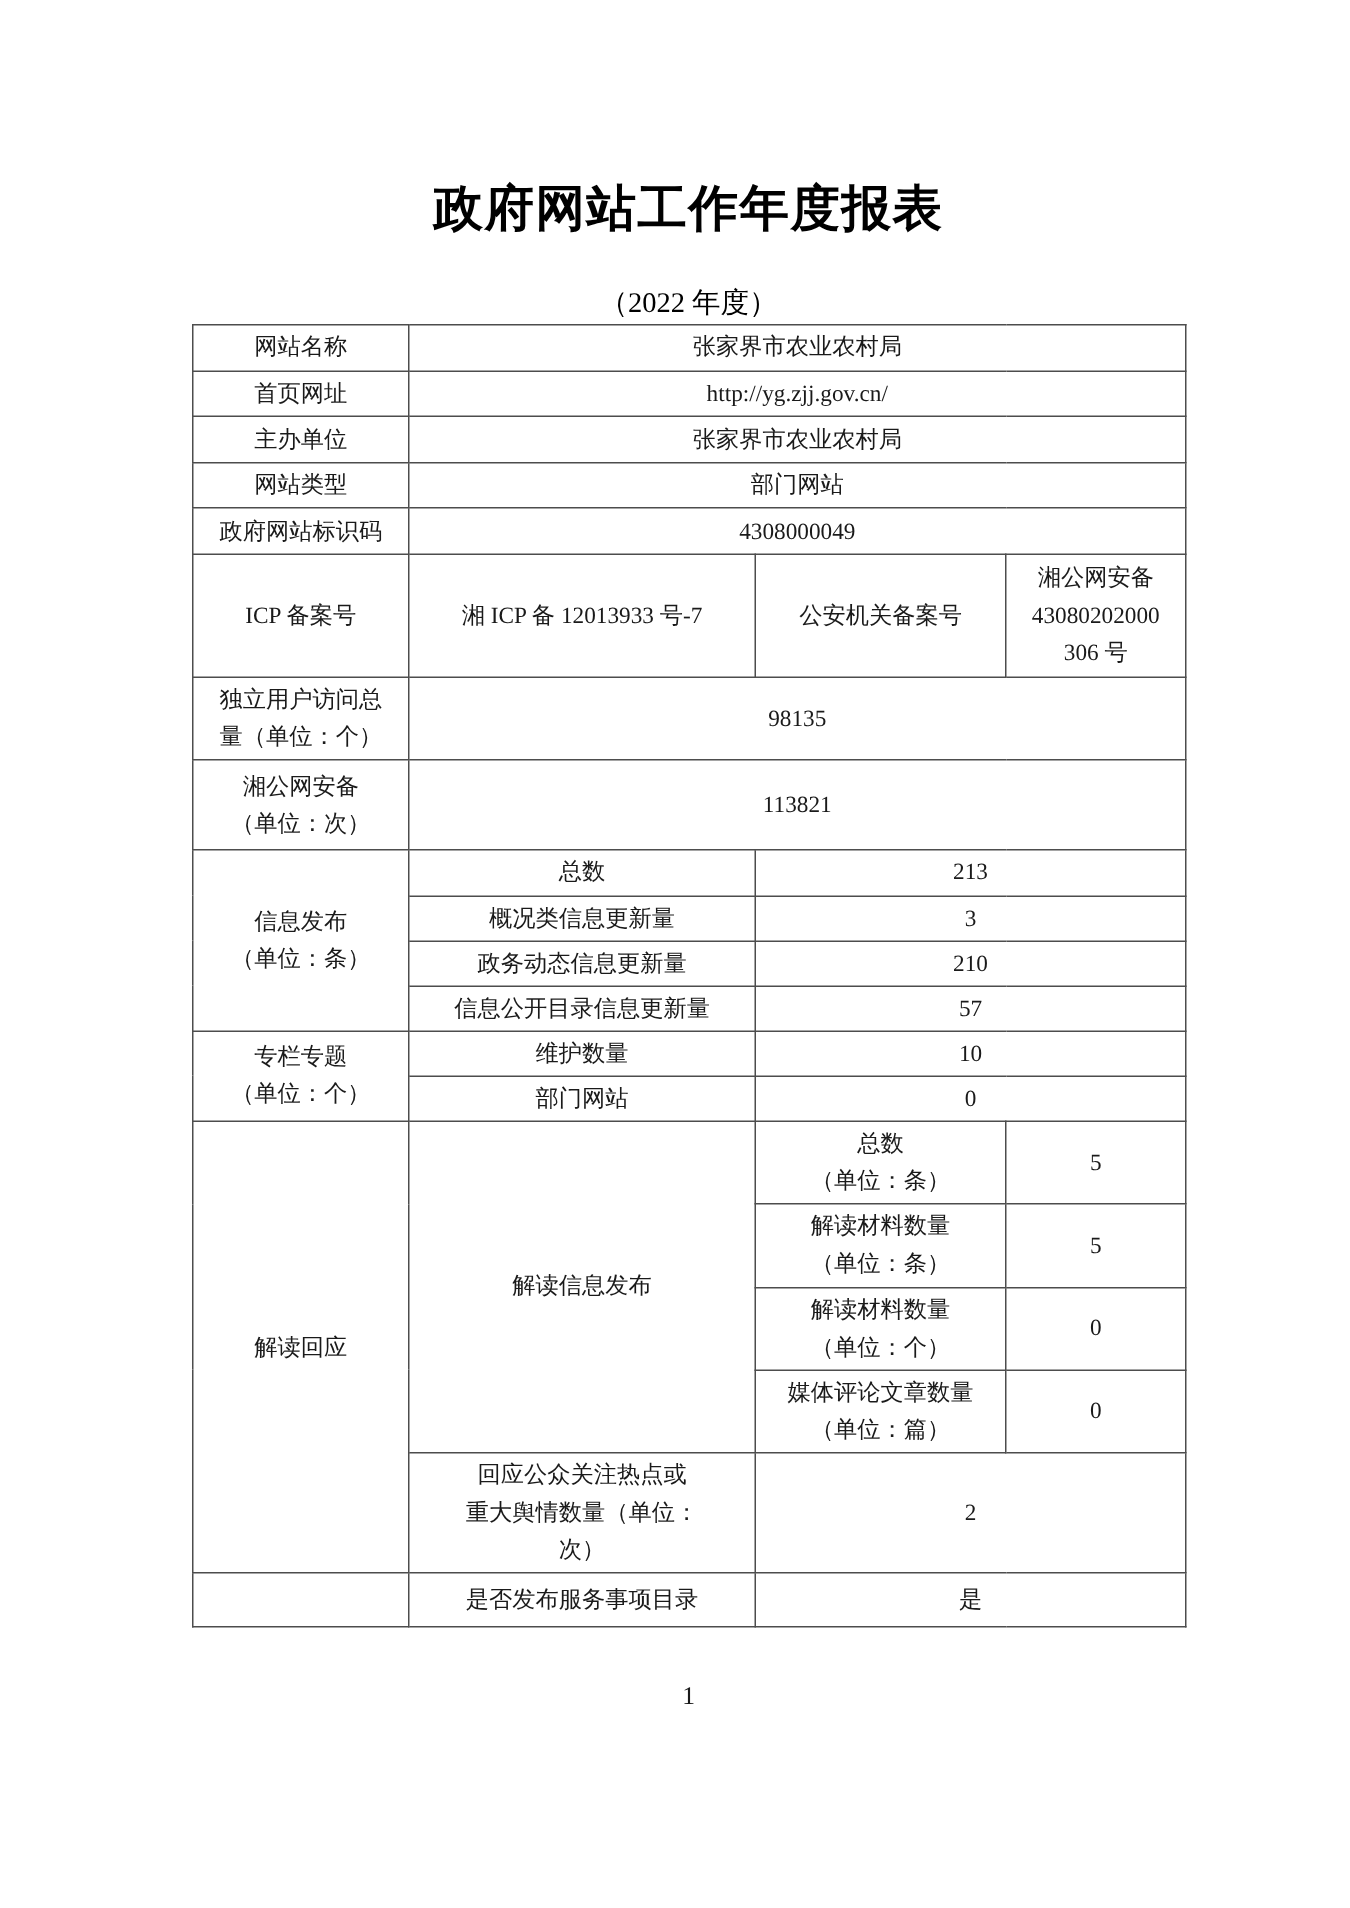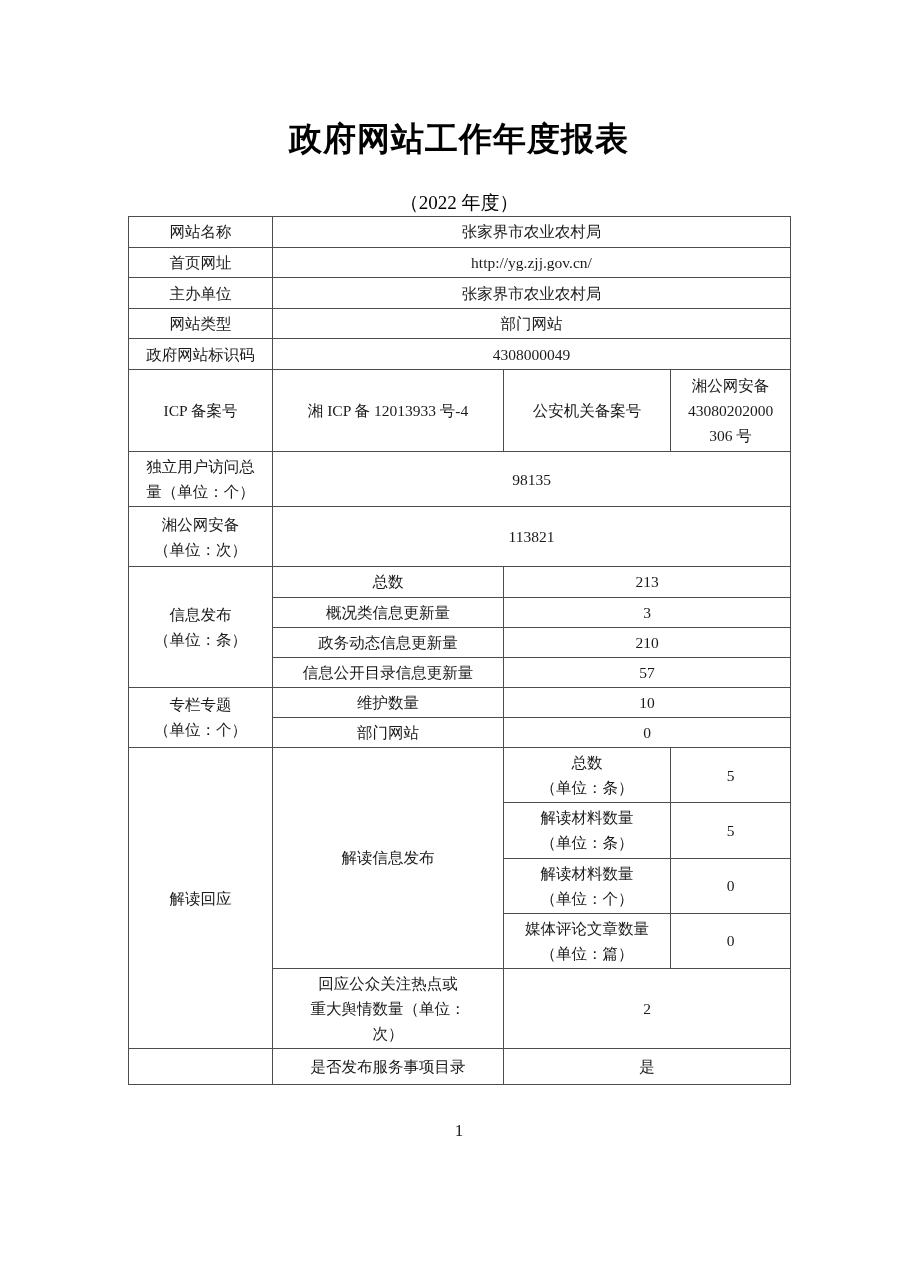--- a/index.html
+++ b/index.html
@@ -103,21 +103,21 @@
           <td>网站类型</td>
           <td colspan="3">部门网站</td>
         </tr>
         <tr style="height:31px">
           <td>政府网站标识码</td>
           <td colspan="3">4308000049</td>
         </tr>
 
         <tr style="height:82px">
           <td>ICP 备案号</td>
-          <td>湘 ICP 备 12013933 号-4</td>
+          <td>湘 ICP 备 12013933 号-7</td>
           <td>公安机关备案号</td>
           <td>湘公网安备
 43080202000
 306 号</td>
         </tr>
 
         <tr style="height:51px">
           <td>独立用户访问总
 量（单位：个）</td>
           <td colspan="3">98135</td>

